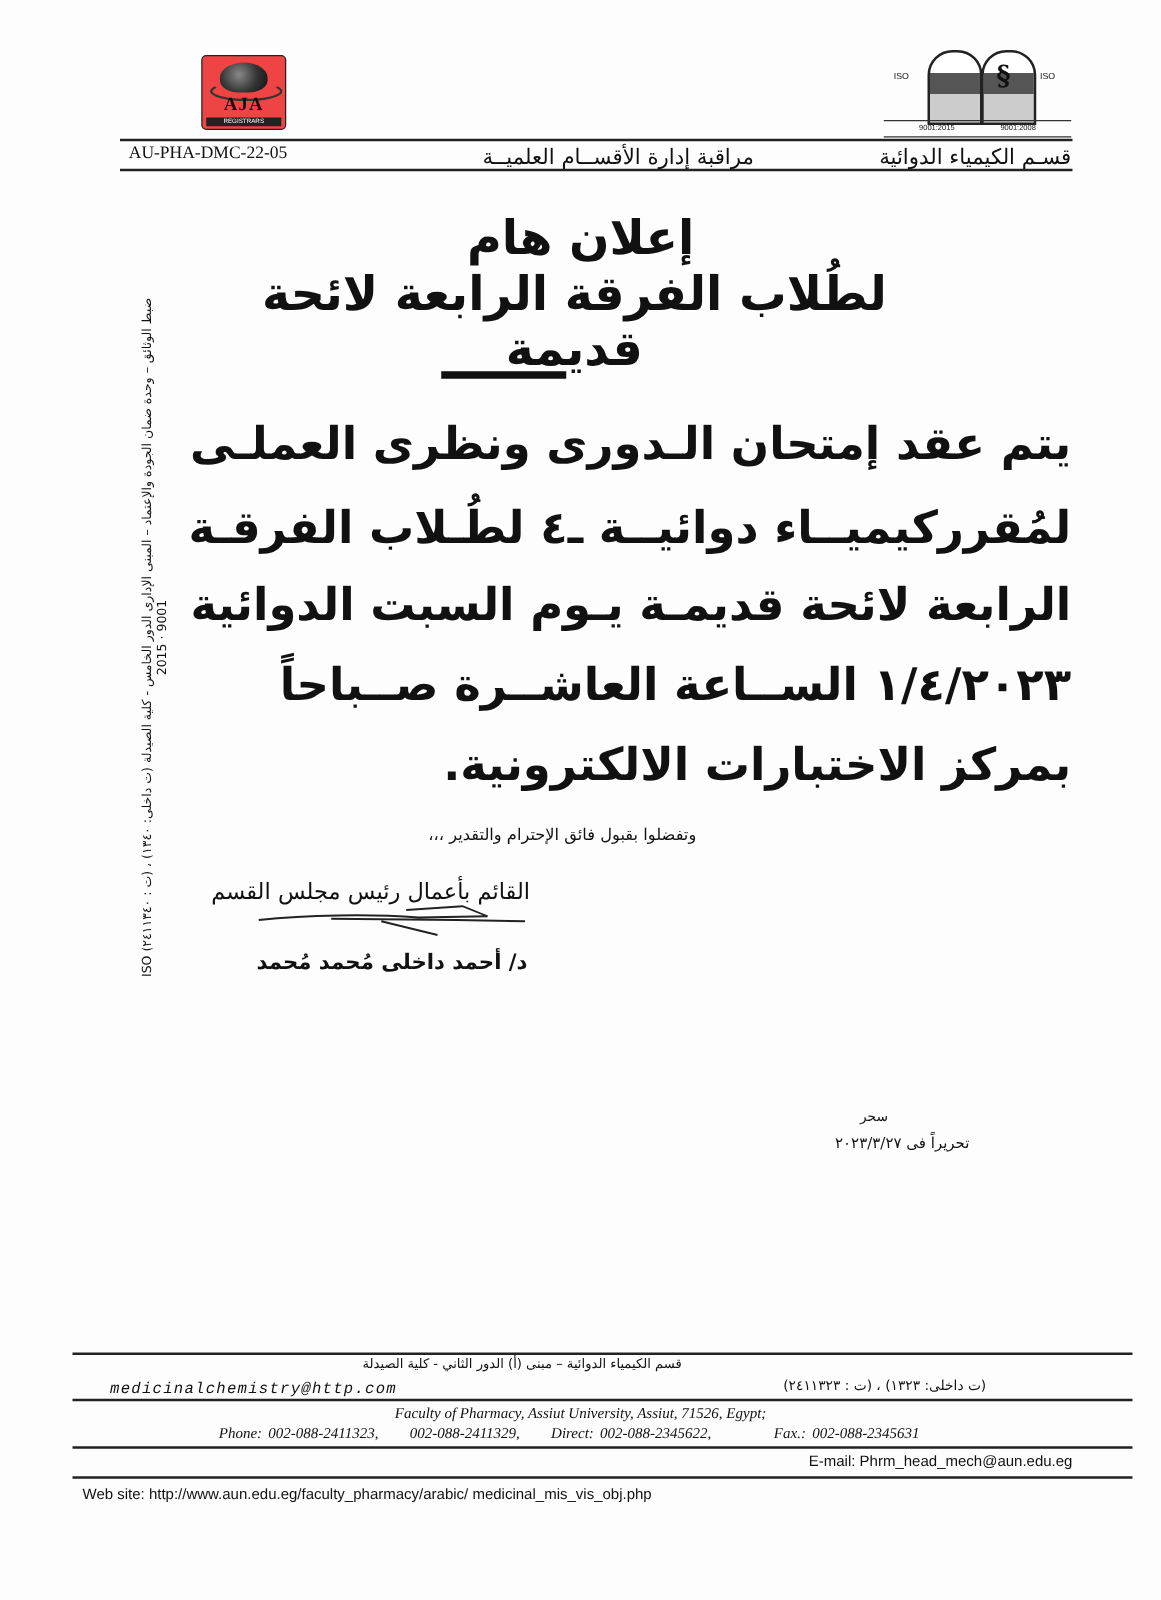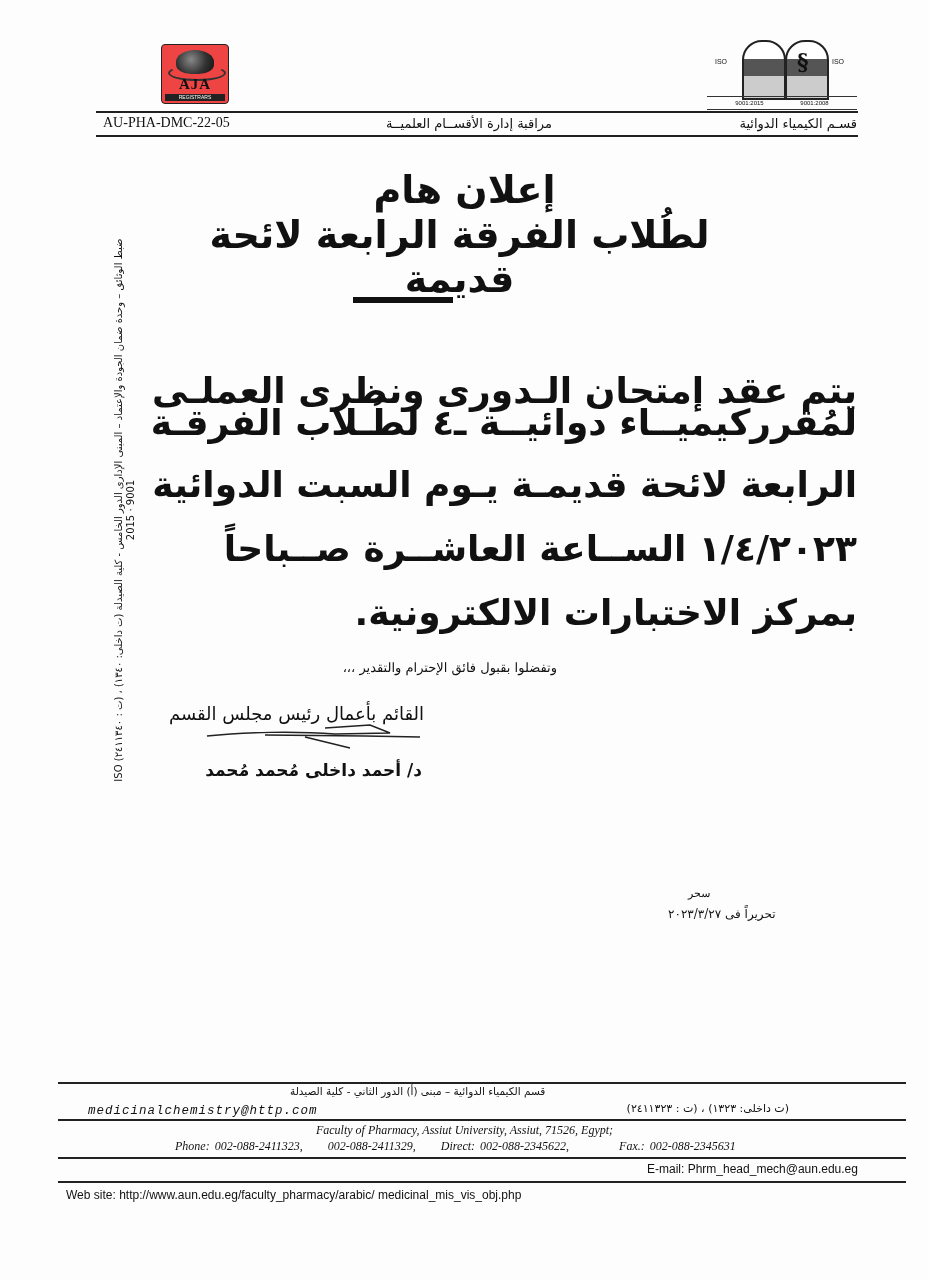--- a/index.html
+++ b/index.html
@@ -19,31 +19,31 @@
   .logo-aja .sub { position:absolute; left:3px; right:3px; top:49px; height:7px; background:#222; color:#fff; font:5px "Liberation Sans", sans-serif; text-align:center; line-height:7px; }
 
   .logo-uni { left:707px; top:38px; width:150px; height:72px; }
   .logo-uni .arch { position:absolute; top:2px; width:40px; height:56px; border:2px solid #222; border-radius:20px 20px 0 0; background:linear-gradient(#fff 0 30%, #555 30% 60%, #ccc 60%); }
   .logo-uni .arch.l { left:35px; }
   .logo-uni .arch.r { left:78px; }
   .logo-uni .snake { position:absolute; left:90px; top:10px; font:bold 22px "DejaVu Serif", serif; color:#111; }
   .logo-uni .iso { position:absolute; top:20px; font:7px "Liberation Sans", sans-serif; }
   .logo-uni .band { position:absolute; left:0; right:0; top:58px; height:12px; border-top:1.5px solid #333; border-bottom:1.5px solid #333; font:6px "Liberation Sans", sans-serif; text-align:center; line-height:12px; }
 
-  .hdr-txt { top:116px; font-size:13px; }
+  .hdr-txt { top:116px; font-size:17px; }
   .code { left:103px; font-family:"Liberation Serif", serif; font-size:14px; top:115px; }
   .dept { right:72px; }
   .ctrl { left:386px; }
 
   .title1 { left:0; right:0; top:168px; text-align:center; font:bold 38px "DejaVu Sans", sans-serif; }
   .title2 { left:180px; right:190px; top:213px; text-align:center; font:bold 38px "DejaVu Sans", sans-serif; }
   .title-rule { left:353px; top:297px; width:100px; height:6px; background:#111; }
 
   .body-line { right:72px; font:bold 36px "DejaVu Sans", sans-serif; white-space:nowrap; }
-  .l1 { top:335px;margin-top:35px; }
+  .l1 { top:335px; }
   .l2 { top:402px; }
   .l3 { top:464px; }
   .l4 { top:528px; }
   .l5 { top:592px; }
 
   .regards { right:372px; top:660px; font:13px "DejaVu Serif", serif; }
   .signer-title { right:505px; top:703px; font:18px "DejaVu Sans", sans-serif; }
   .signer-name { right:507px; top:760px; font:bold 17px "DejaVu Sans", sans-serif; }
   .sig { left:205px; top:722px; width:220px; height:28px; }
 

